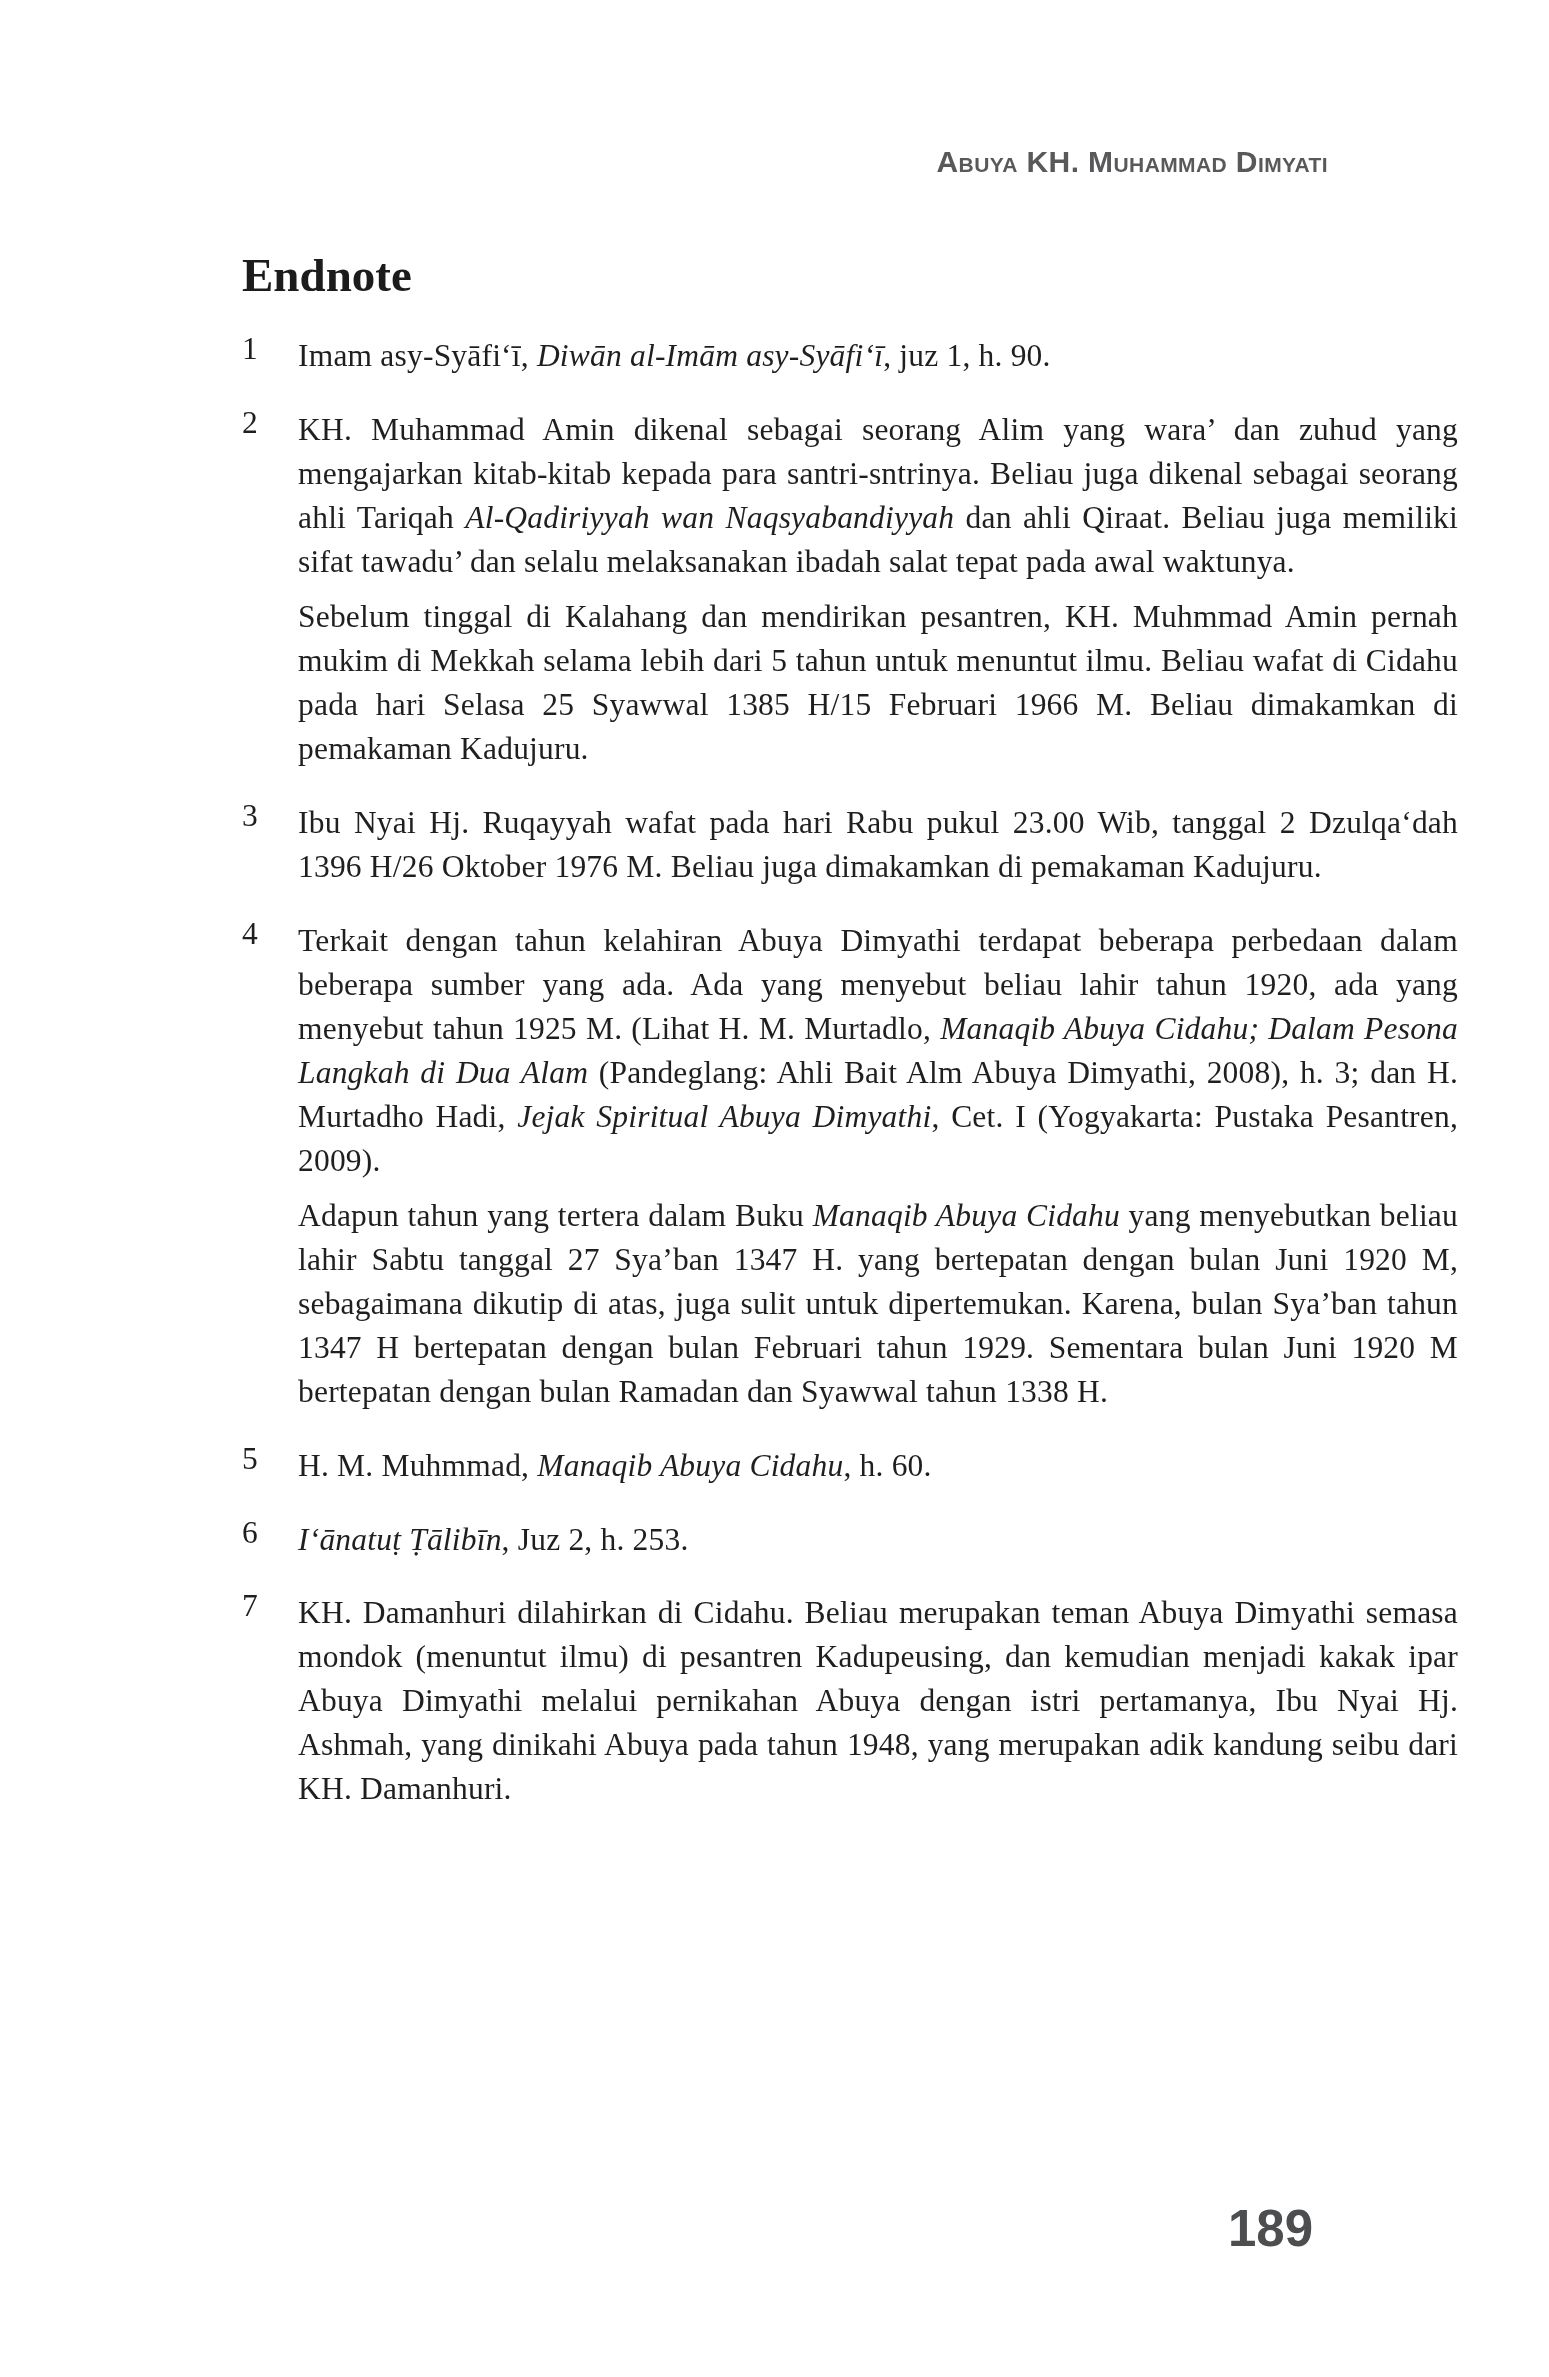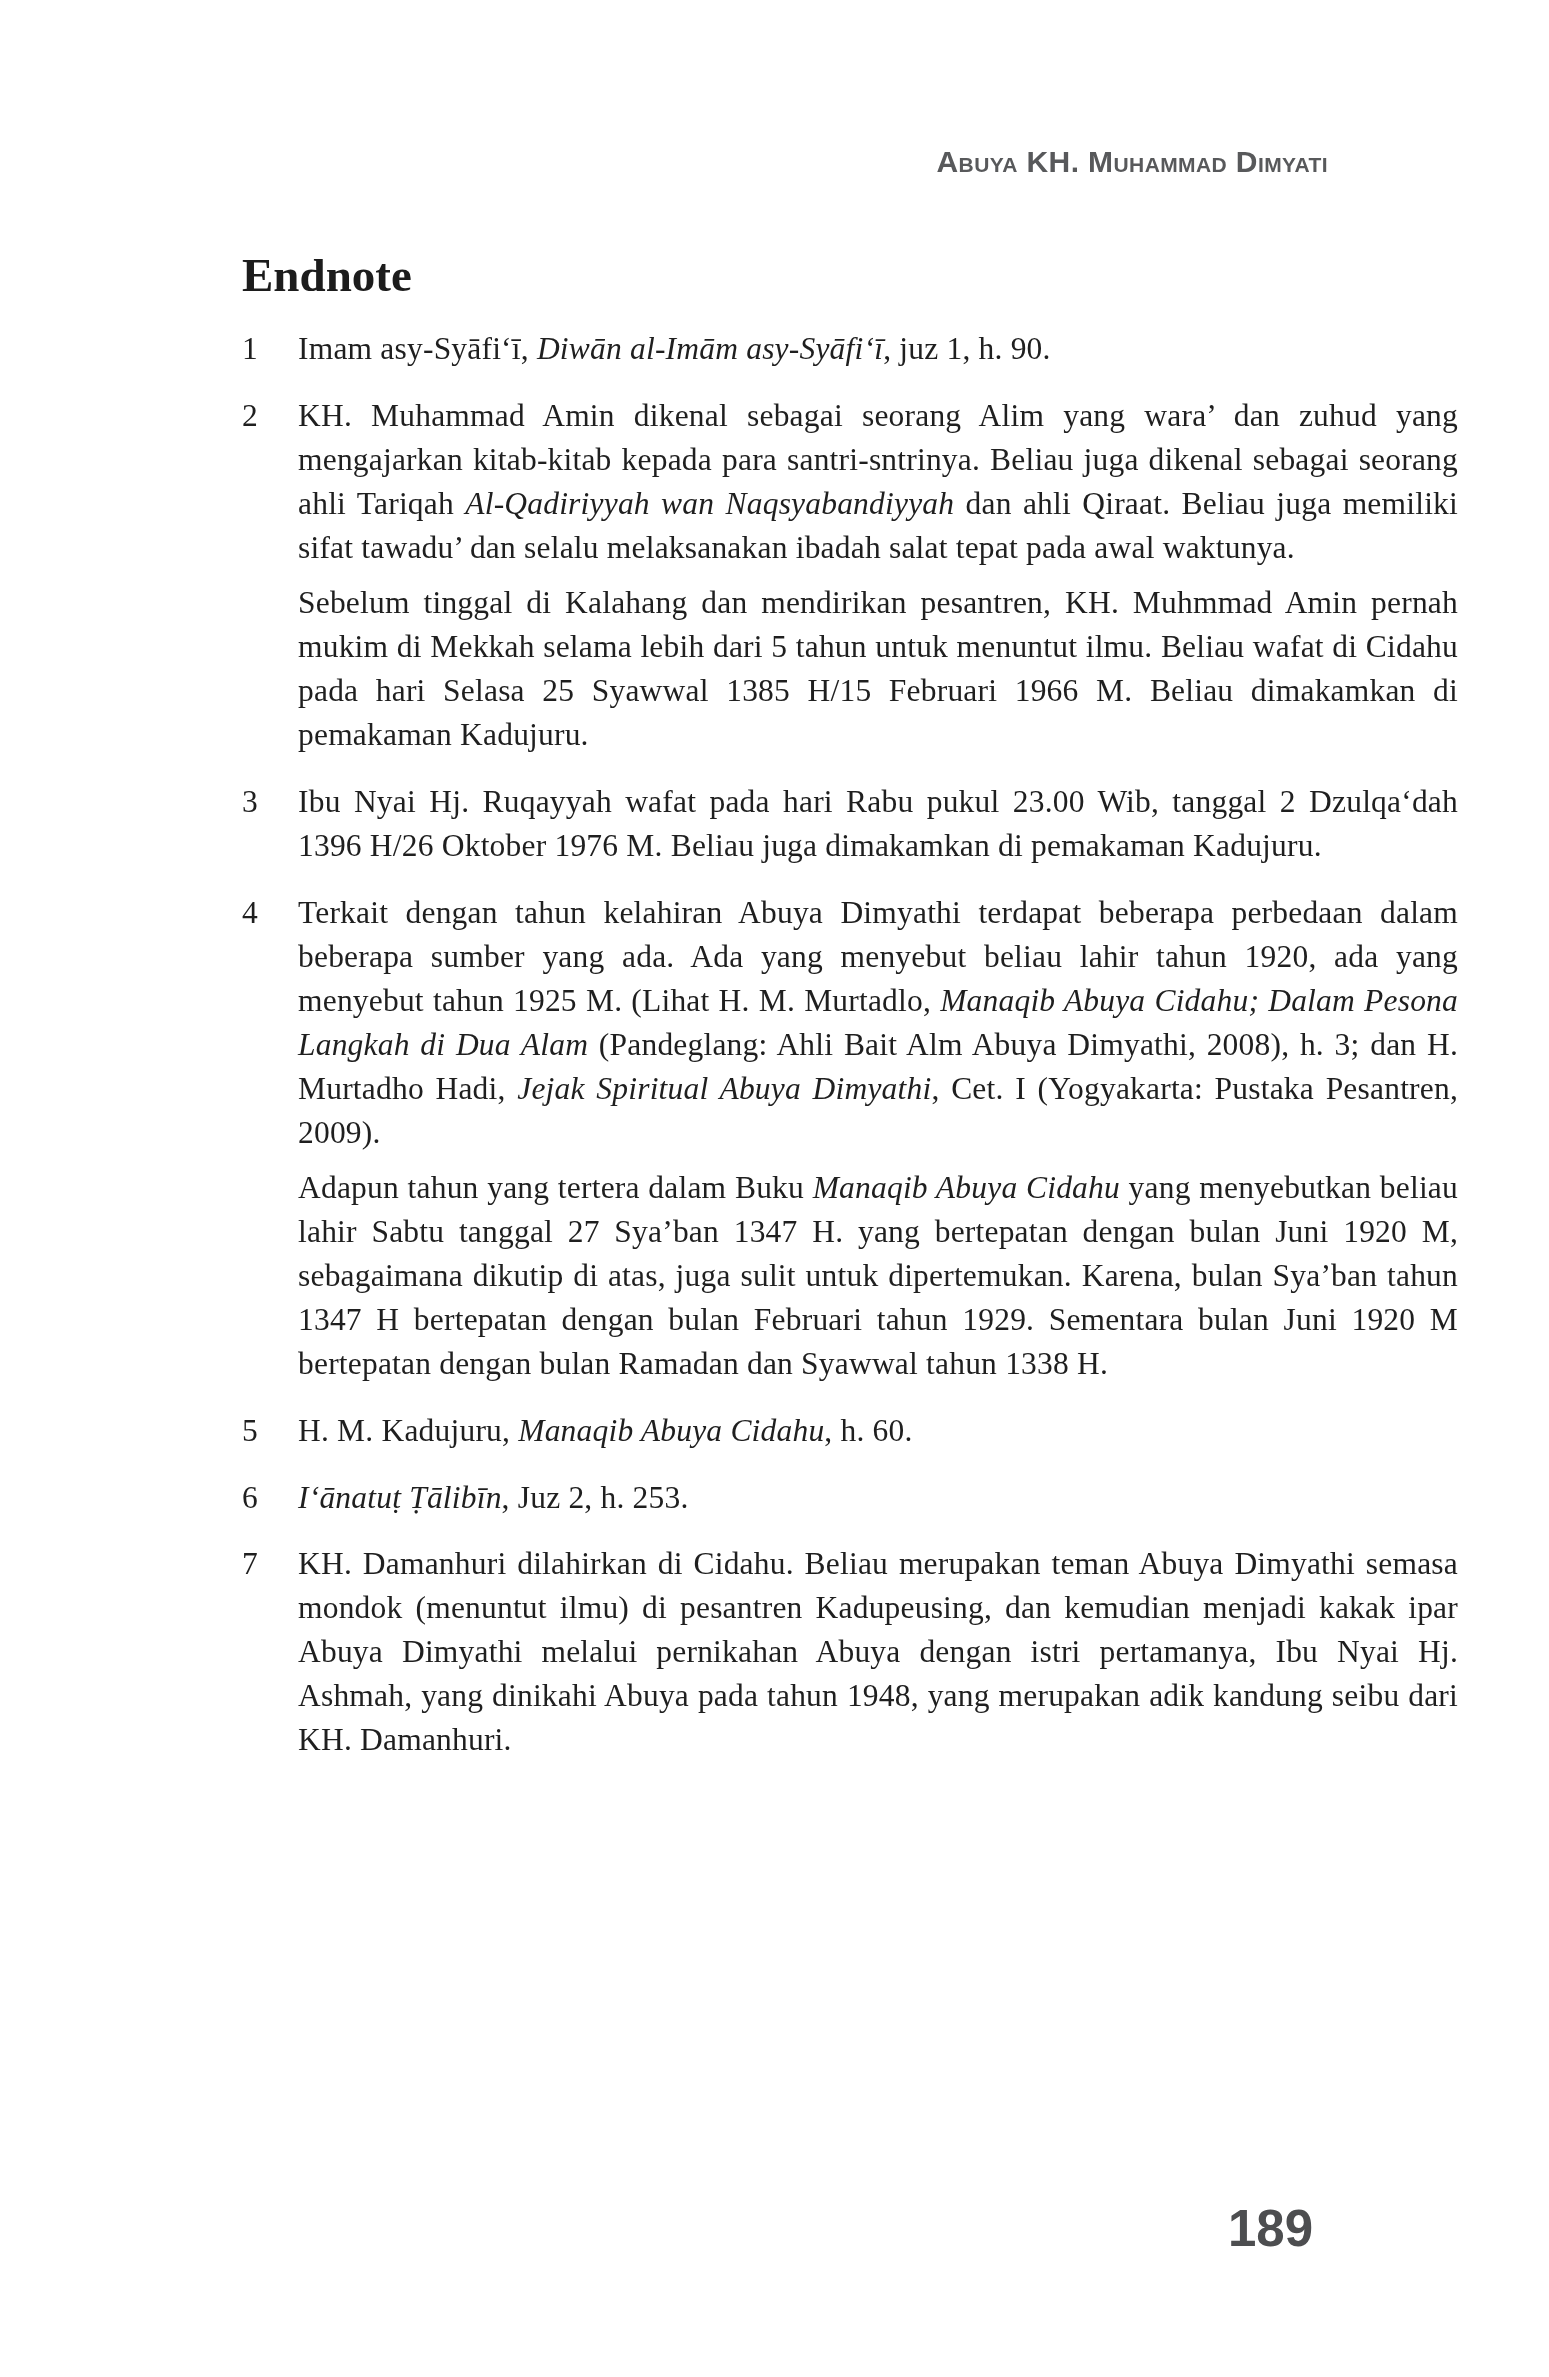--- a/index.html
+++ b/index.html
@@ -47,20 +47,21 @@
     margin-bottom: 11.4px;
   }
   .note-num {
     flex: 0 0 56px;
     width: 56px;
   }
   .note-body {
     flex: 1 1 auto;
     text-align: justify;
     hyphens: none;
+    margin-top: 7px;
   }
   .note-body p {
     margin: 0 0 11.4px 0;
   }
   .note-row:last-child .note-body p:last-child { margin-bottom: 0; }
   .seg-normal { font-style: normal; font-weight: normal; }
   .seg-italic { font-style: italic; font-weight: normal; }
   .seg-bold   { font-style: normal; font-weight: 700; }
   .page-number {
     position: absolute;
@@ -104,21 +105,21 @@
         <div class="note-row">
           <div class="note-num">4</div>
           <div class="note-body">
             <p><span class="seg-normal">Terkait dengan tahun kelahiran Abuya Dimyathi terdapat beberapa perbedaan dalam beberapa sumber yang ada. Ada yang menyebut beliau lahir tahun 1920, ada yang menyebut tahun 1925 M. (Lihat H. M. Murtadlo, </span><span class="seg-italic">Manaqib Abuya Cidahu; Dalam Pesona Langkah di Dua Alam</span><span class="seg-normal"> (Pandeglang: Ahli Bait Alm Abuya Dimyathi, 2008), h. 3; dan H. Murtadho Hadi, </span><span class="seg-italic">Jejak Spiritual Abuya Dimyathi</span><span class="seg-normal">, Cet. I (Yogyakarta: Pustaka Pesantren, 2009).</span></p>
             <p><span class="seg-normal">Adapun tahun yang tertera dalam Buku </span><span class="seg-italic">Manaqib Abuya Cidahu</span><span class="seg-normal"> yang menyebutkan beliau lahir Sabtu tanggal 27 Sya’ban 1347 H. yang bertepatan dengan bulan Juni 1920 M, sebagaimana dikutip di atas, juga sulit untuk dipertemukan. Karena, bulan Sya’ban tahun 1347 H bertepatan dengan bulan Februari tahun 1929. Sementara bulan Juni 1920 M bertepatan dengan bulan Ramadan dan Syawwal tahun 1338 H.</span></p>
           </div>
         </div>
         <div class="note-row">
           <div class="note-num">5</div>
           <div class="note-body">
-            <p><span class="seg-normal">H. M. Kadujuru, </span><span class="seg-italic">Manaqib Abuya Cidahu</span><span class="seg-normal">, h. 60.</span></p>
+            <p><span class="seg-normal">H. M. Muhmmad, </span><span class="seg-italic">Manaqib Abuya Cidahu</span><span class="seg-normal">, h. 60.</span></p>
           </div>
         </div>
         <div class="note-row">
           <div class="note-num">6</div>
           <div class="note-body">
             <p><span class="seg-italic">Iʻānatuṭ Ṭālibīn</span><span class="seg-normal">, Juz 2, h. 253.</span></p>
           </div>
         </div>
         <div class="note-row">
           <div class="note-num">7</div>

